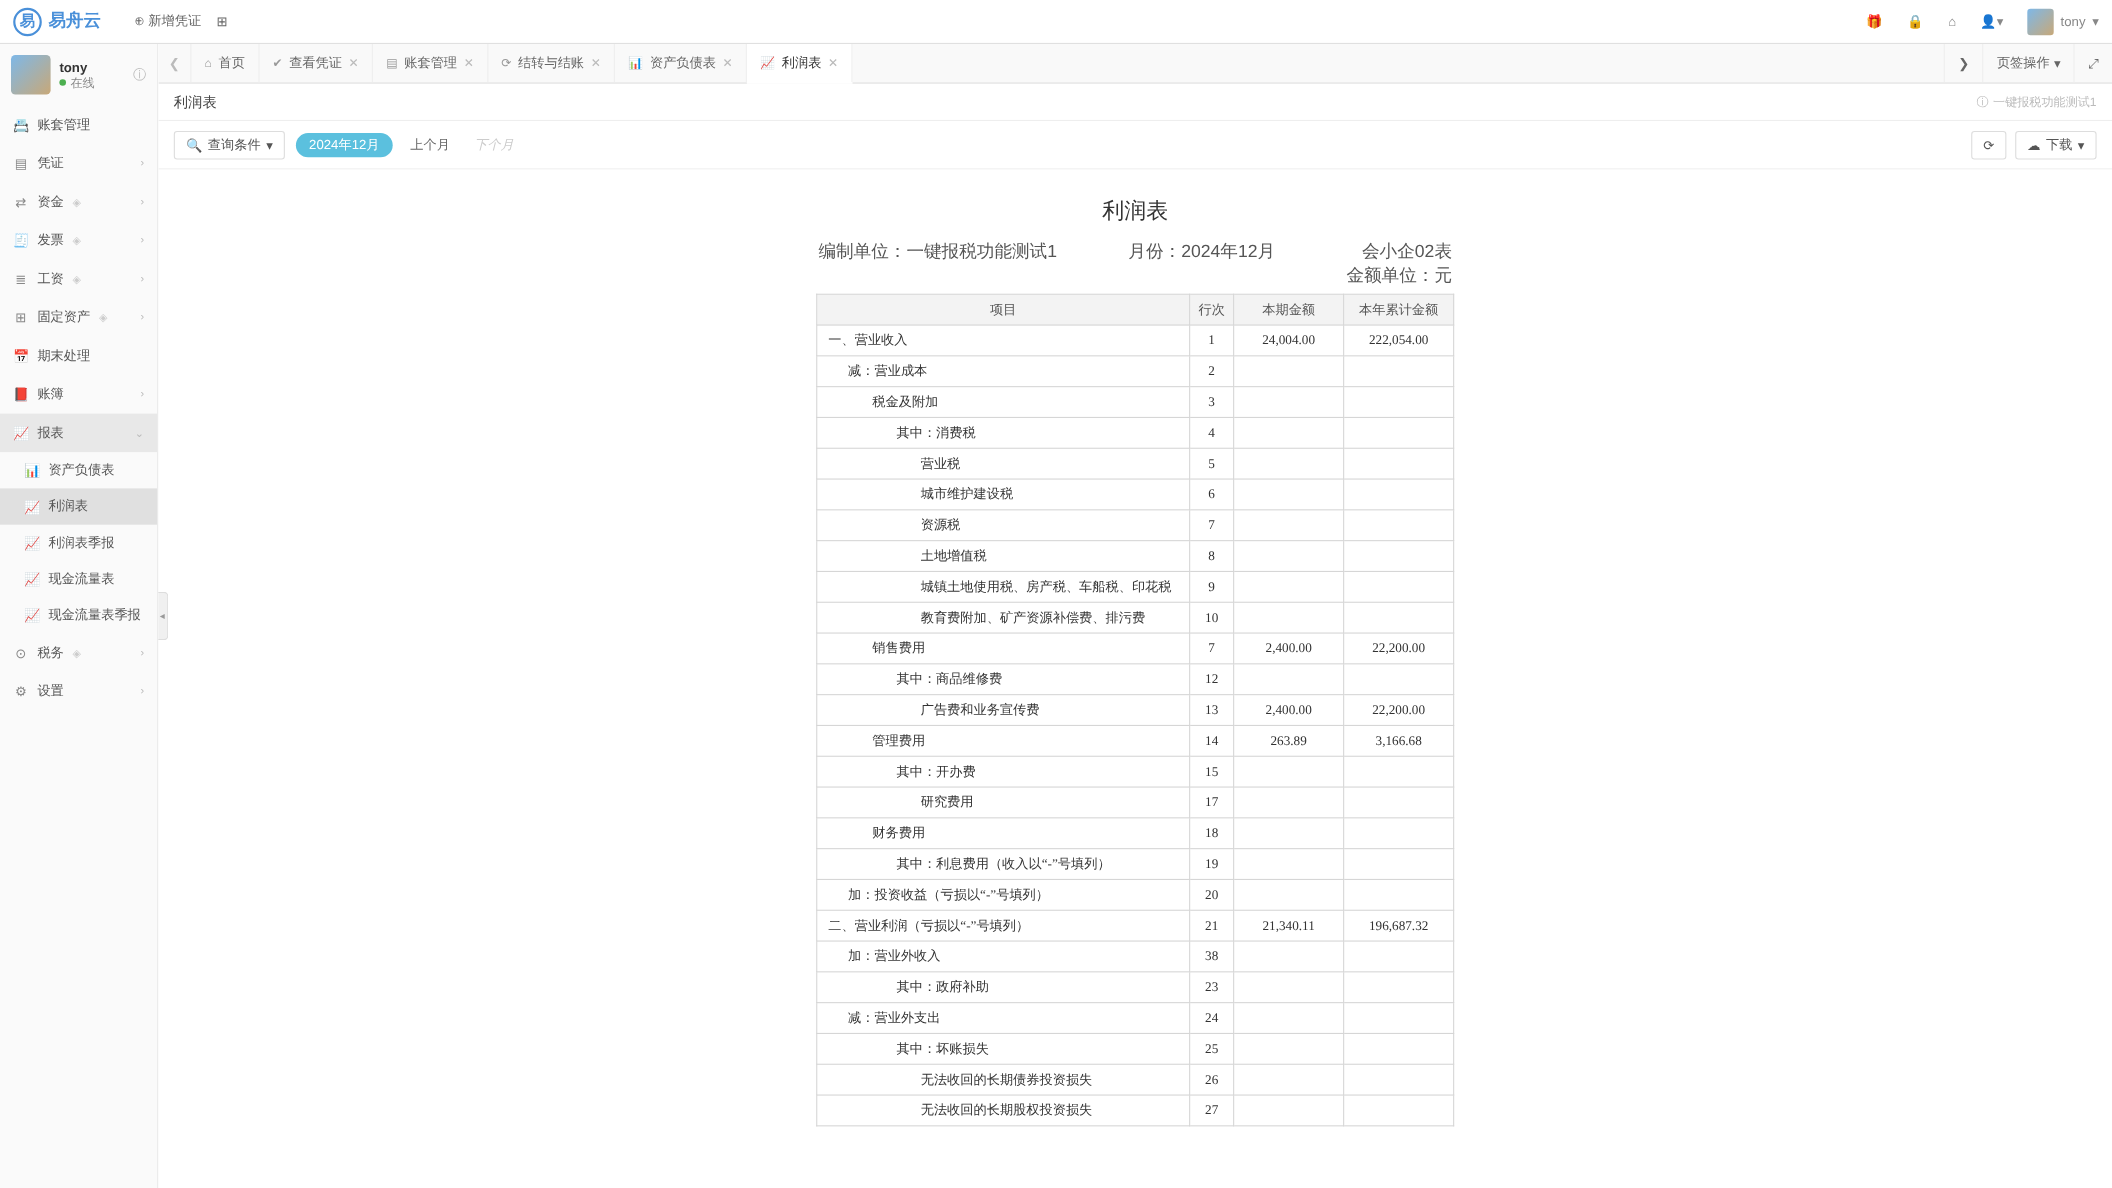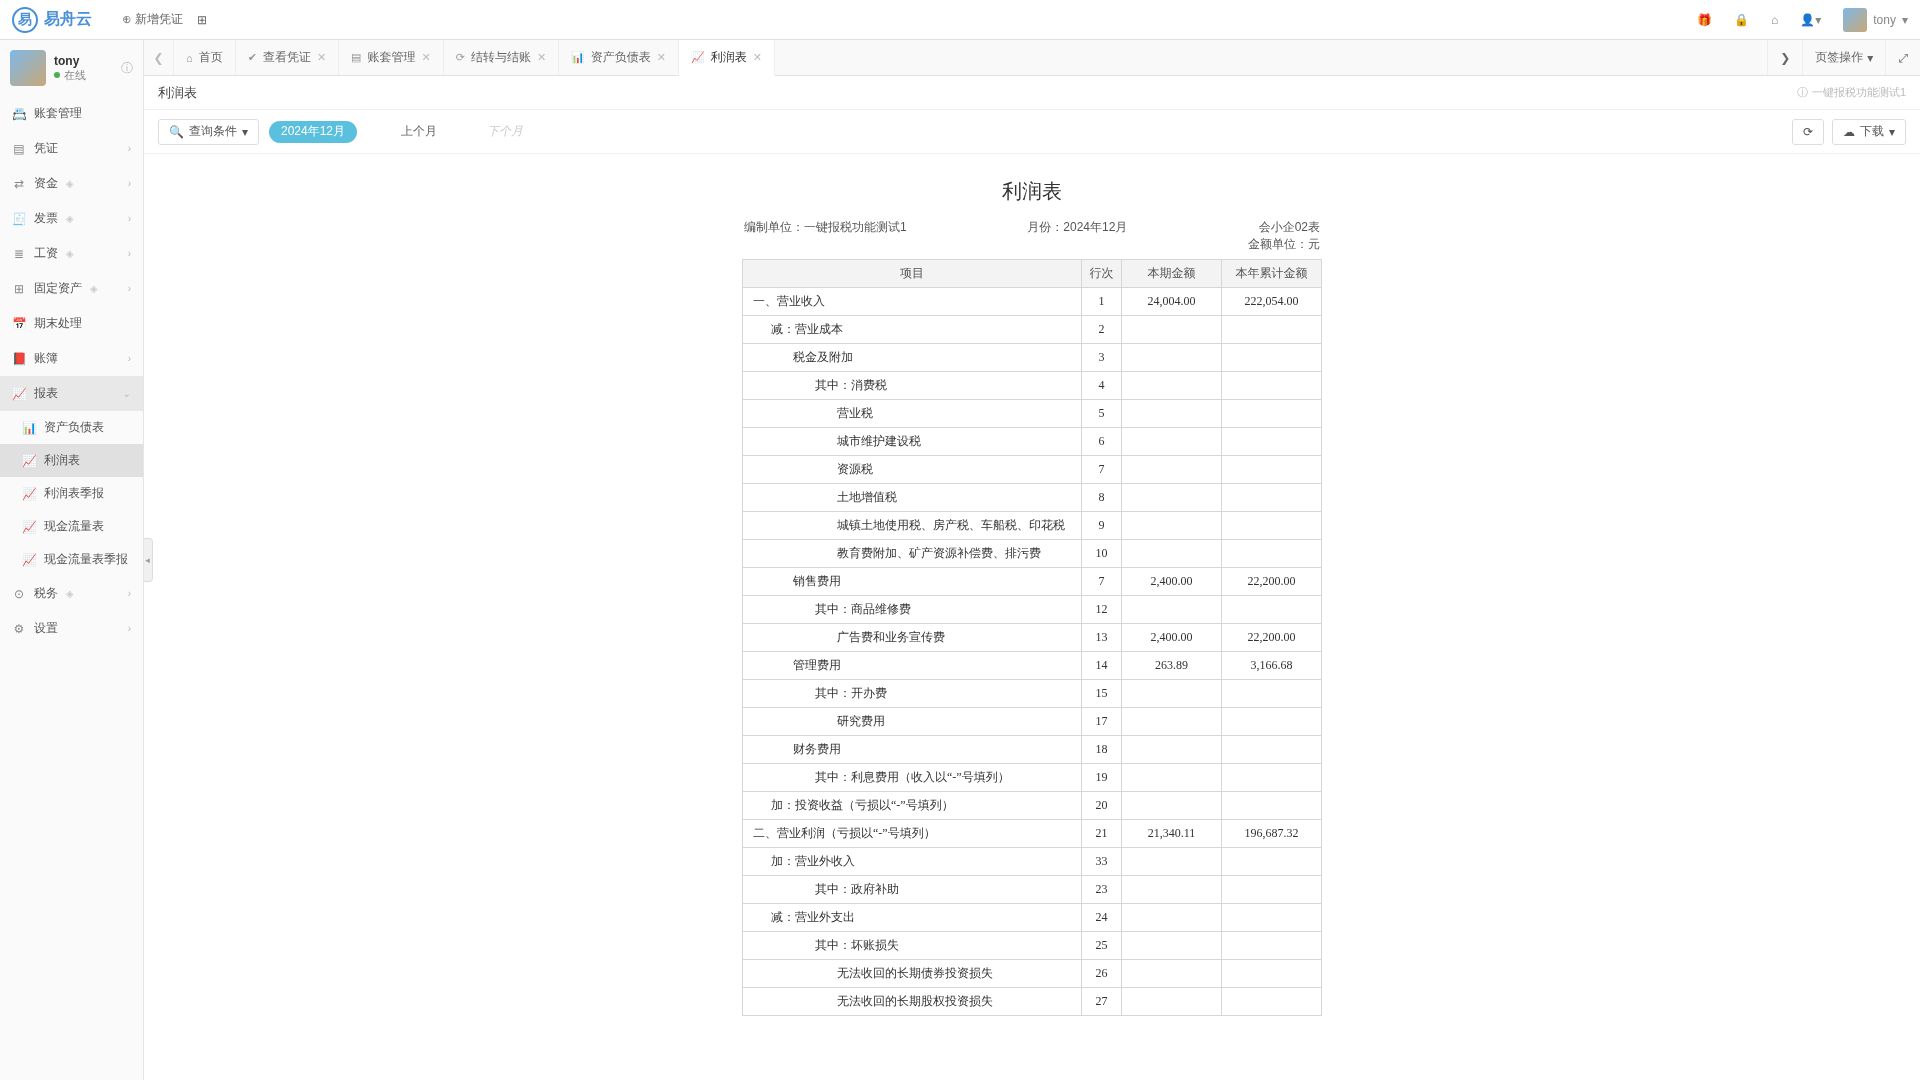--- a/index.html
+++ b/index.html
@@ -51,29 +51,29 @@
 
 
 .page-title-bar { height: 34px; display: flex; align-items: center; padding: 0 14px; border-bottom: 1px solid #eee; }
 .page-title-text { font-size: 13px; color: #444; }
 .page-title-right { margin-left: auto; color: #bbb; font-size: 11px; display: flex; align-items: center; gap: 4px; }
 
 
 .toolbar { height: 44px; display: flex; align-items: center; padding: 0 14px; gap: 10px; border-bottom: 1px solid #f0f0f0; }
 .btn { display: inline-flex; align-items: center; gap: 5px; height: 26px; padding: 0 10px; border: 1px solid #ddd; background: #fff; border-radius: 3px; color: #555; cursor: pointer; font-size: 12px; }
 .pill { background: #5bc0de; color: #fff; border-radius: 12px; height: 22px; padding: 0 12px; display: inline-flex; align-items: center; font-size: 12px; }
-.btn-link { color: #666; cursor: pointer; padding: 0 6px; margin-left: 28px; }
+.btn-link { color: #666; cursor: pointer; padding: 0 6px; }
 .btn-link.disabled { color: #ccc; cursor: default; font-style: italic; }
 .toolbar-right { margin-left: auto; display: flex; gap: 8px; }
 
 
 .report-container { flex: 1; overflow: auto; padding: 6px 0 20px; }
 .report-sheet { width: 580px; margin: 0 auto; }
 .rep-title { text-align: center; font-size: 20px; font-weight: normal; padding: 18px 0 14px; color: #333; }
-.rep-meta { display: flex; justify-content: space-between; font-size: 12px; color: #555; padding: 0 2px 6px; }
+.rep-meta { display: flex; justify-content: space-between; font-size: 16px; color: #555; padding: 0 2px 6px; }
 .rep-meta-r { text-align: right; }
 .rep-table { width: 100%; border-collapse: collapse; border: 1px solid #d6d6d6; font-family: Liberation Serif, serif; }
 .rep-table th, .rep-table td { border: 1px solid #d6d6d6; padding: 5px 6px; font-size: 12px; background: #fff; }
 .rep-table thead th { background: #f3f3f3; text-align: center; font-weight: normal; color: #555; }
 .rep-table td.col-item { text-align: left; }
 .rep-table td.col-line { text-align: center; width: 40px; }
 .rep-table td.col-num { text-align: center; width: 100px; }
 .indent-0 { padding-left: 4px; }
 .indent-1 { padding-left: 22px; }
 .indent-2 { padding-left: 44px; }
@@ -460,21 +460,21 @@
                   <div class="indent-0">二、营业利润（亏损以“-”号填列）</div>
                 </td>
                 <td class="col-line">21</td>
                 <td class="col-num">21,340.11</td>
                 <td class="col-num">196,687.32</td>
               </tr>
               <tr>
                 <td class="col-item">
                   <div class="indent-1">加：营业外收入</div>
                 </td>
-                <td class="col-line">33</td>
+                <td class="col-line">38</td>
                 <td class="col-num"></td>
                 <td class="col-num"></td>
               </tr>
               <tr>
                 <td class="col-item">
                   <div class="indent-3">其中：政府补助</div>
                 </td>
                 <td class="col-line">23</td>
                 <td class="col-num"></td>
                 <td class="col-num"></td>

